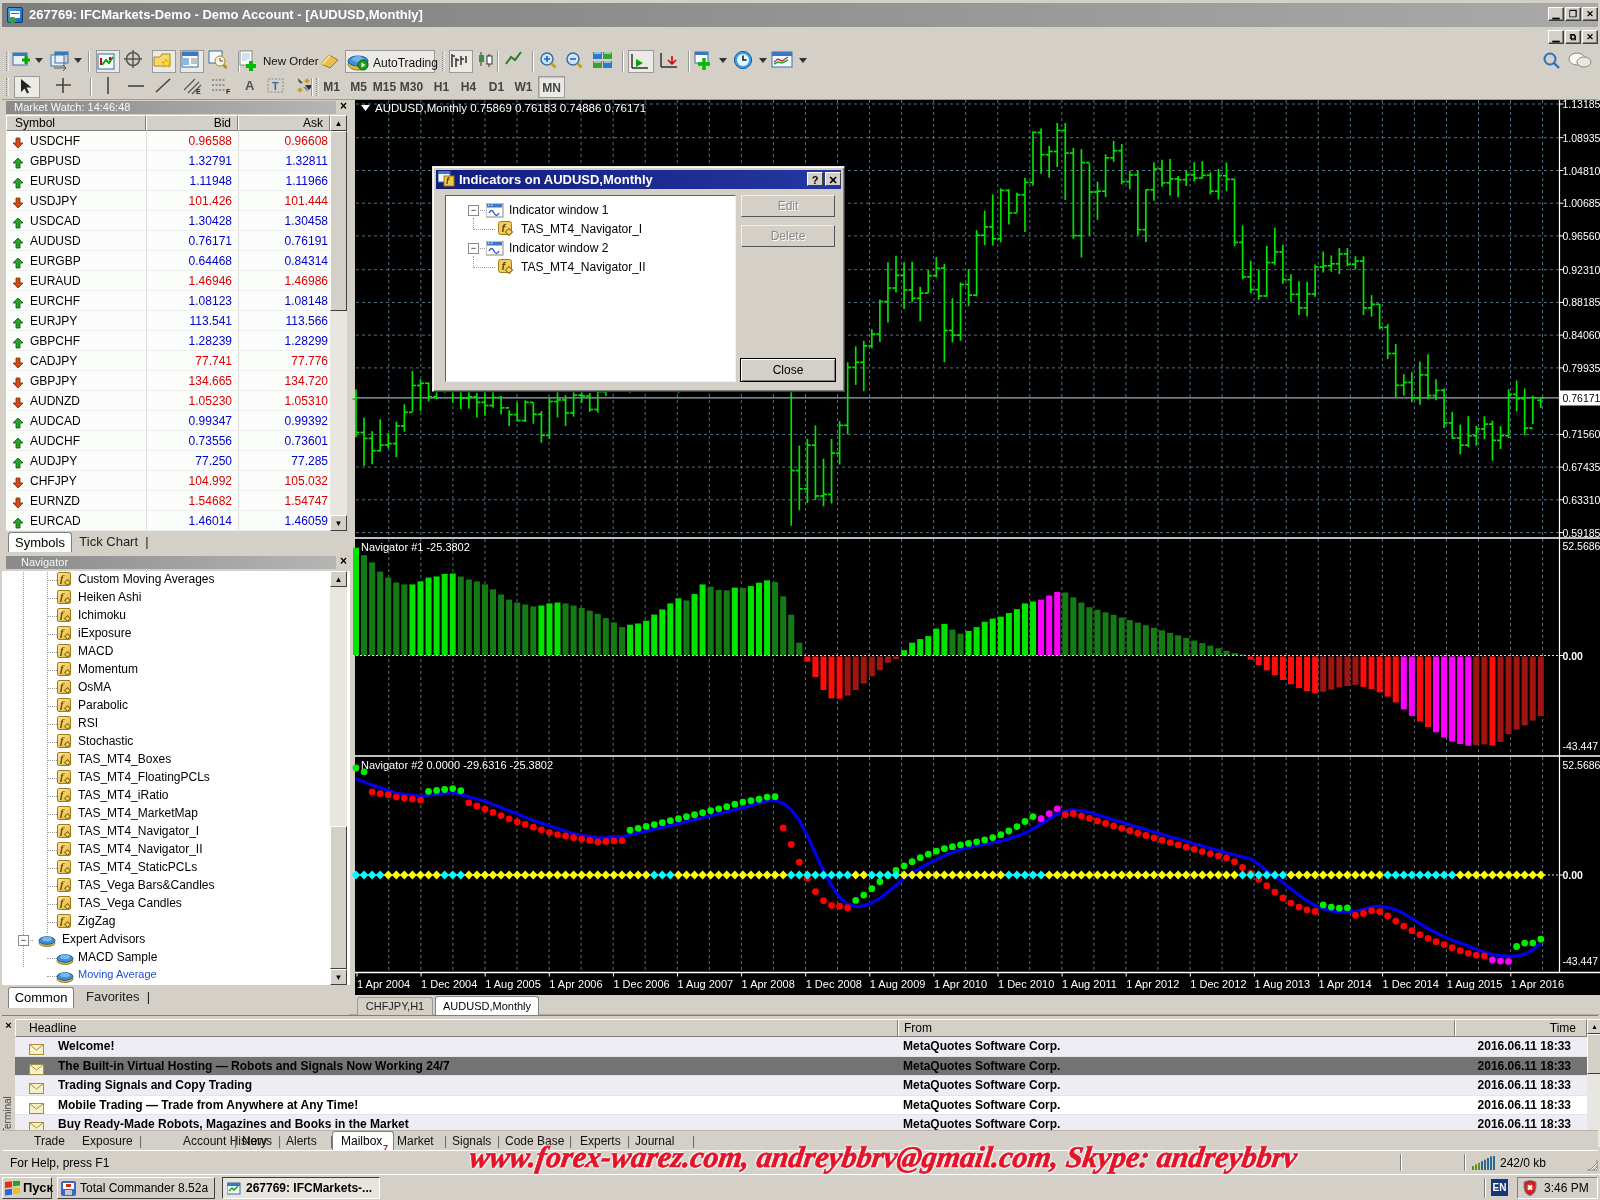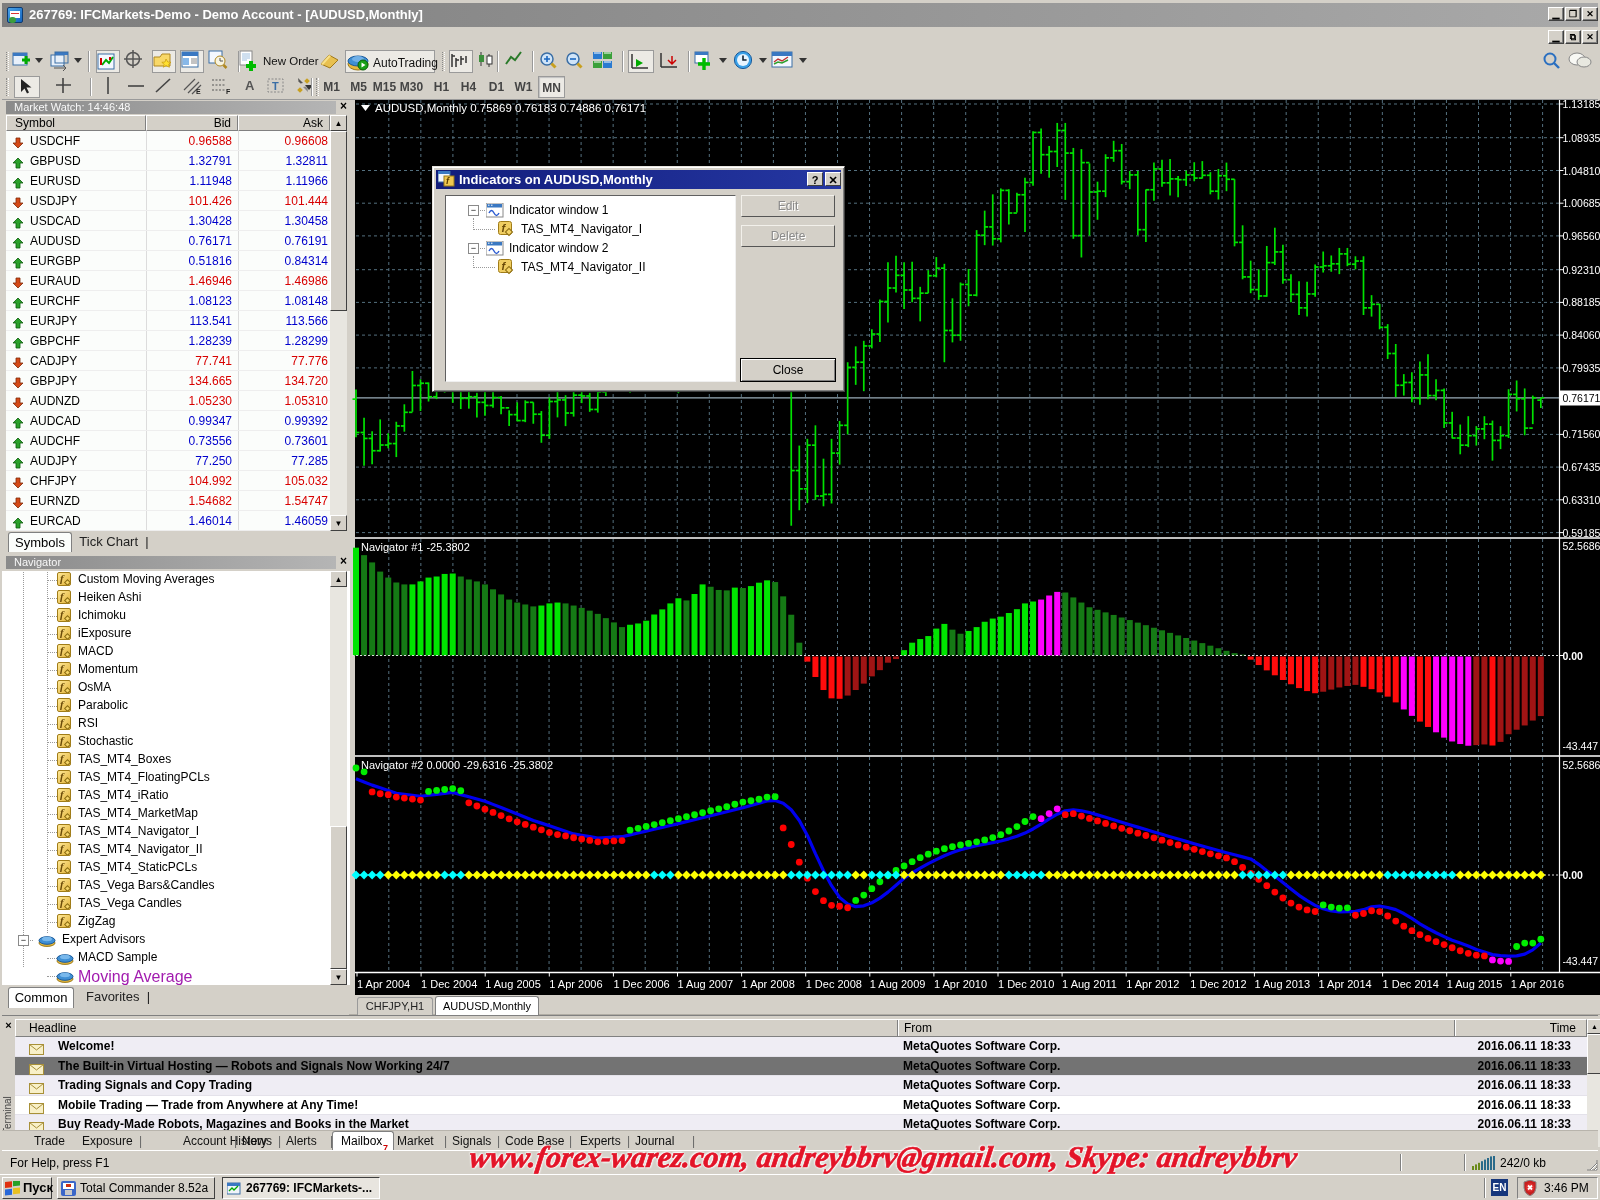--- a/index.html
+++ b/index.html
@@ -1364,21 +1364,21 @@
             </svg></div>
           <div style="position: absolute; left: 24px; top: 3px; font-size: 12px; color: rgb(0, 0, 0);">AUDUSD</div>
           <div style="position: absolute; left: 140px; top: 3px; width: 86px; text-align: right; font-size: 12px; color: rgb(0, 0, 204);">0.76171</div>
           <div style="position: absolute; left: 232px; top: 3px; width: 90px; text-align: right; font-size: 12px; color: rgb(0, 0, 204);">0.76191</div>
         </div>
         <div style="position: absolute; left: 0px; top: 120px; width: 324px; height: 20px; border-bottom: 1px solid rgb(238, 238, 238);">
           <div style="position: absolute; left: 6px; top: 4px; width: 12px; height: 12px;"><svg width="12" height="12" viewBox="0 0 12 12">
               <path d="M6 1 L11 6 H8 V11 H4 V6 H1 Z" fill="#2ba12b" stroke="#0a5a0a" stroke-width=".8"></path>
             </svg></div>
           <div style="position: absolute; left: 24px; top: 3px; font-size: 12px; color: rgb(0, 0, 0);">EURGBP</div>
-          <div style="position: absolute; left: 140px; top: 3px; width: 86px; text-align: right; font-size: 12px; color: rgb(0, 0, 204);">0.51816</div>
+          <div style="position: absolute; left: 140px; top: 3px; width: 86px; text-align: right; font-size: 12px; color: rgb(0, 0, 204);">0.64468</div>
           <div style="position: absolute; left: 232px; top: 3px; width: 90px; text-align: right; font-size: 12px; color: rgb(0, 0, 204);">0.84314</div>
         </div>
         <div style="position: absolute; left: 0px; top: 140px; width: 324px; height: 20px; border-bottom: 1px solid rgb(238, 238, 238);">
           <div style="position: absolute; left: 6px; top: 4px; width: 12px; height: 12px;"><svg width="12" height="12" viewBox="0 0 12 12">
               <path d="M6 11 L1 6 H4 V1 H8 V6 H11 Z" fill="#d44a18" stroke="#802a08" stroke-width=".8"></path>
             </svg></div>
           <div style="position: absolute; left: 24px; top: 3px; font-size: 12px; color: rgb(0, 0, 0);">EURAUD</div>
           <div style="position: absolute; left: 140px; top: 3px; width: 86px; text-align: right; font-size: 12px; color: rgb(216, 0, 0);">1.46946</div>
           <div style="position: absolute; left: 232px; top: 3px; width: 90px; text-align: right; font-size: 12px; color: rgb(216, 0, 0);">1.46986</div>
         </div>
@@ -1483,21 +1483,21 @@
         <div style="position: absolute; left: 0px; top: 0px; width: 17px; height: 16px; background: rgb(212, 208, 200); border-width: 1px; border-style: solid; border-color: rgb(255, 255, 255) rgb(64, 64, 64) rgb(64, 64, 64) rgb(255, 255, 255); text-align: center; font-size: 8px; line-height: 15px; color: rgb(0, 0, 0);">▲</div>
         <div style="position: absolute; left: 0px; top: 400px; width: 17px; height: 16px; background: rgb(212, 208, 200); border-width: 1px; border-style: solid; border-color: rgb(255, 255, 255) rgb(64, 64, 64) rgb(64, 64, 64) rgb(255, 255, 255); text-align: center; font-size: 8px; line-height: 15px; color: rgb(0, 0, 0);">▼</div>
         <div style="position: absolute; left: 0px; top: 16px; width: 17px; height: 180px; background: rgb(212, 208, 200); border-width: 1px; border-style: solid; border-color: rgb(255, 255, 255) rgb(64, 64, 64) rgb(64, 64, 64) rgb(255, 255, 255);"></div>
       </div>
       <div style="position: absolute; left: 0px; top: 431px; width: 348px; height: 22px; background: rgb(212, 208, 200);"></div>
       <div style="position: absolute; left: 6px; top: 432px; width: 64px; height: 20px; background: rgb(251, 253, 251); border-top: 1px solid rgb(128, 128, 128); border-right: 1px solid rgb(128, 128, 128); border-left: 1px solid rgb(128, 128, 128); border-image: initial; border-bottom: none; border-radius: 3px 3px 0px 0px; text-align: center; font-size: 13px; line-height: 19px;">Symbols</div>
       <div style="position: absolute; left: 72px; top: 434px; width: 80px; height: 18px; text-align: center; font-size: 13px; color: rgb(34, 34, 34);">Tick Chart&nbsp;&nbsp;|</div>
     </div>
 <div id="navpanel" class="abs" style="left: 2px; top: 555px; width: 348px; height: 459px; background: rgb(255, 255, 255);">
       <div style="position: absolute; left: 0px; top: 0px; width: 348px; height: 16px; background: rgb(212, 208, 200);"></div>
-      <div style="position: absolute; left: 4px; top: 1px; width: 330px; height: 13px; background: linear-gradient(90deg, rgb(138, 138, 138), rgb(181, 181, 181)); color: rgb(248, 248, 248); font-size: 11px; line-height: 13px; padding-left: 8px;">Navigator</div>
+      <div style="position: absolute; left: 4px; top: 1px; width: 330px; height: 13px; background: linear-gradient(90deg, rgb(138, 138, 138), rgb(181, 181, 181)); color: rgb(248, 248, 248); font-size: 11px; line-height: 13px; padding-left: 15px;">Navigator</div>
       <div style="position: absolute; left: 336px; top: 1px; width: 11px; height: 12px; font-size: 12px; line-height: 11px; font-weight: bold; color: rgb(0, 0, 0); text-align: center;">×</div>
       <div style="position: absolute; left: 0px; top: 16px; width: 330px; height: 414px; background: rgb(255, 255, 255); overflow: hidden;">
         <div style="position: absolute; left: 21px; top: -8px; width: 1px; height: 404px; border-left: 1px dotted rgb(154, 154, 154);"></div>
         <div style="position: absolute; left: 45px; top: -8px; width: 1px; height: 370px; border-left: 1px dotted rgb(154, 154, 154);"></div>
         <div style="position: absolute; left: 45px; top: 9px; width: 10px; height: 1px; border-top: 1px dotted rgb(154, 154, 154);"></div>
         <div style="position: absolute; left: 55px; top: 1px; width: 15px; height: 15px;">
           <div style="position:absolute;left:0;top:0;width:14px;height:14px;background:linear-gradient(135deg,#ffe896,#e2b33a);border:1px solid #a07c18;border-radius:2px;"></div>
           <div style="position:absolute;left:3px;top:0px;width:9px;height:13px;color:#6a4a08;font-size:11px;font-style:italic;font-weight:bold;font-family:'Liberation Serif',serif;">f</div>
           <div style="position:absolute;left:8px;top:8px;width:5px;height:5px;background:#f4d468;border:1px solid #8a6a10;transform:rotate(45deg);"></div>
         </div>
@@ -1649,21 +1649,21 @@
             <ellipse cx="9" cy="7.5" rx="8" ry="3.8" fill="#3f8fd4" stroke="#1a5a9a"></ellipse>
             <ellipse cx="9" cy="6" rx="5" ry="2.2" fill="#78b8ec"></ellipse>
           </svg></div>
         <div style="position: absolute; left: 76px; top: 379px; font-size: 12px; color: rgb(0, 0, 0);">MACD Sample</div>
         <div style="position: absolute; left: 45px; top: 405px; width: 10px; height: 1px; border-top: 1px dotted rgb(154, 154, 154);"></div>
         <div style="position: absolute; left: 54px; top: 398px; width: 18px; height: 14px;"><svg width="18" height="14" viewBox="0 0 18 14">
             <ellipse cx="9" cy="10" rx="8" ry="3.4" fill="#e8b83c" stroke="#9a7a1a"></ellipse>
             <ellipse cx="9" cy="7.5" rx="8" ry="3.8" fill="#3f8fd4" stroke="#1a5a9a"></ellipse>
             <ellipse cx="9" cy="6" rx="5" ry="2.2" fill="#78b8ec"></ellipse>
           </svg></div>
-        <div style="position: absolute; left: 76px; top: 397px; font-size: 16px; color: #a21caf;">Moving Average</div>
+        <div style="position: absolute; left: 76px; top: 397px; font-size: 11px; color: #1d4ed8;">Moving Average</div>
       </div>
       <div style="position: absolute; left: 328px; top: 16px; width: 17px; height: 414px; background: rgb(232, 230, 224);">
         <div style="position: absolute; left: 0px; top: 0px; width: 17px; height: 16px; background: rgb(212, 208, 200); border-width: 1px; border-style: solid; border-color: rgb(255, 255, 255) rgb(64, 64, 64) rgb(64, 64, 64) rgb(255, 255, 255); text-align: center; font-size: 8px; line-height: 15px; color: rgb(0, 0, 0);">▲</div>
         <div style="position: absolute; left: 0px; top: 398px; width: 17px; height: 16px; background: rgb(212, 208, 200); border-width: 1px; border-style: solid; border-color: rgb(255, 255, 255) rgb(64, 64, 64) rgb(64, 64, 64) rgb(255, 255, 255); text-align: center; font-size: 8px; line-height: 15px; color: rgb(0, 0, 0);">▼</div>
         <div style="position: absolute; left: 0px; top: 255px; width: 17px; height: 143px; background: rgb(212, 208, 200); border-width: 1px; border-style: solid; border-color: rgb(255, 255, 255) rgb(64, 64, 64) rgb(64, 64, 64) rgb(255, 255, 255);"></div>
       </div>
       <div style="position: absolute; left: 0px; top: 430px; width: 348px; height: 29px; background: rgb(212, 208, 200);"></div>
       <div style="position: absolute; left: 6px; top: 432px; width: 66px; height: 21px; background: rgb(255, 255, 255); border-top: 1px solid rgb(128, 128, 128); border-right: 1px solid rgb(128, 128, 128); border-left: 1px solid rgb(128, 128, 128); border-image: initial; border-bottom: none; border-radius: 3px 3px 0px 0px; text-align: center; font-size: 13px; line-height: 20px;">Common</div>
       <div style="position: absolute; left: 74px; top: 434px; width: 84px; height: 18px; text-align: center; font-size: 13px; color: rgb(34, 34, 34);">Favorites&nbsp;&nbsp;|</div>
     </div>

